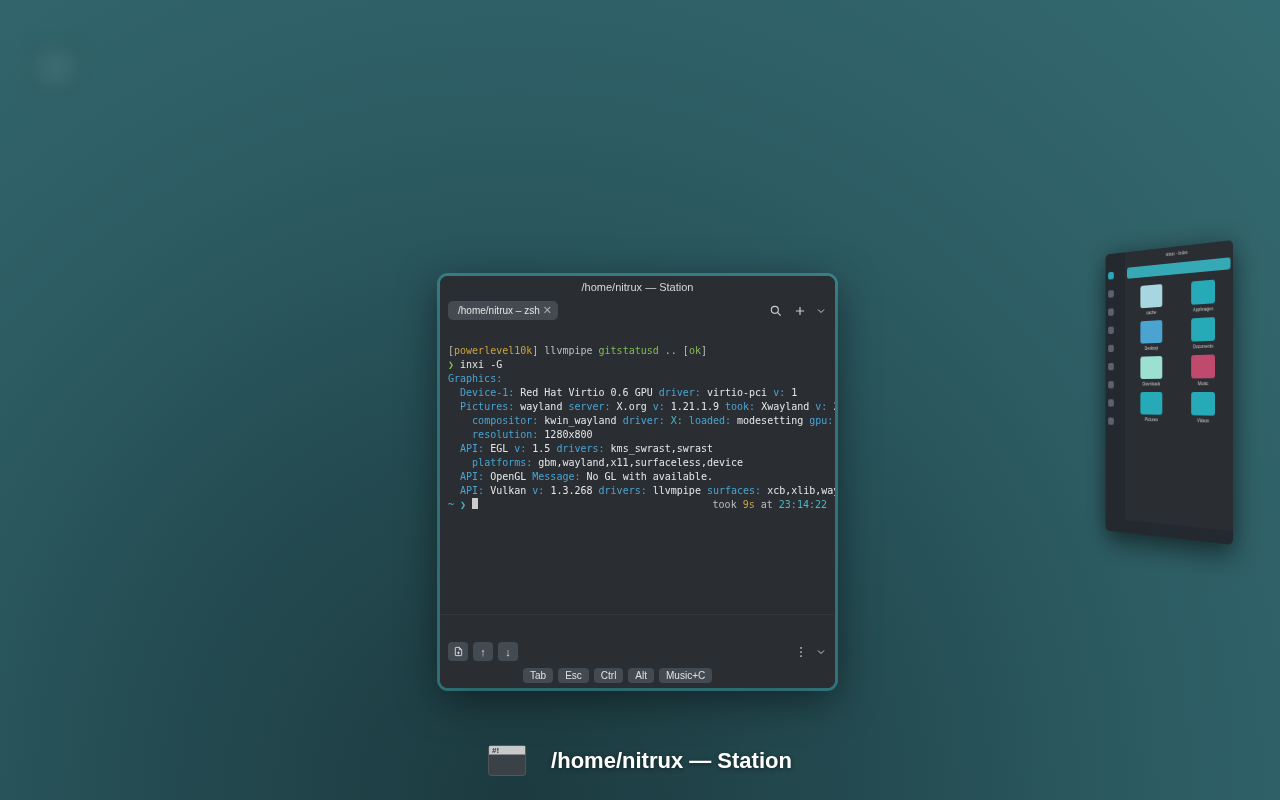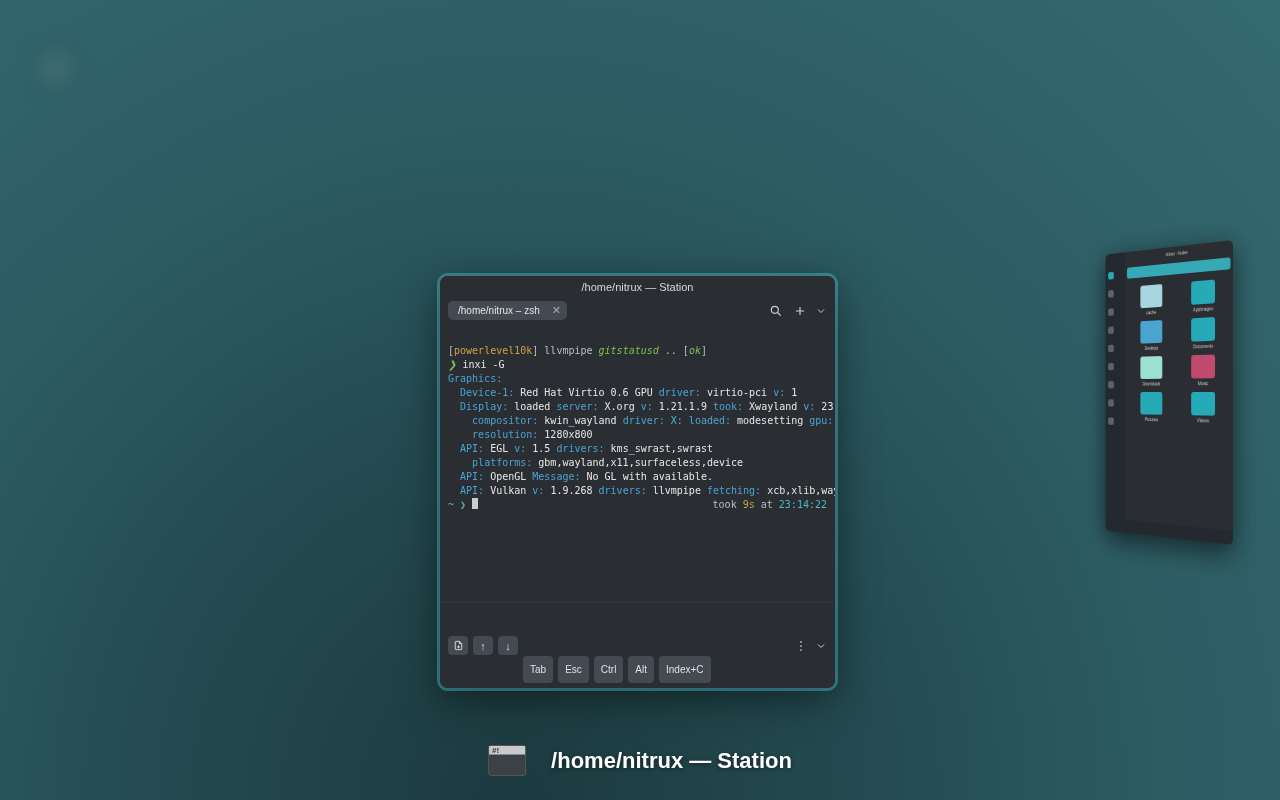--- a/index.html
+++ b/index.html
@@ -31,45 +31,45 @@
     position: absolute; left: 440px; top: 276px; width: 395px; height: 412px;
     background: #2a2e33; border-radius: 8px; overflow: hidden;
     box-shadow: 0 0 0 3px rgba(80,200,210,0.4), 0 10px 40px rgba(0,0,0,0.5);
     display: flex; flex-direction: column;
     color: #ccc; font-size: 11px;
   }
   .term-title { text-align: center; color: #d6d6d6; font-size: 11px; padding: 5px 0; background:#2a2e33;}
   .term-tabbar { display: flex; align-items: center; padding: 3px 8px 6px 8px; gap: 6px; background:#2a2e33;}
   .term-tab {
     background: #434a51; border-radius: 5px; padding: 3px 6px 3px 10px;
-    display: flex; align-items: center; gap: 12px; font-size: 10px; color: #e4e4e4;
+    display: flex; align-items: center; gap: 3px; font-size: 10px; color: #e4e4e4;
   }
   .term-tab .x { font-size: 11px; color: #aaa; cursor:pointer; }
   .term-tabbar .spacer { flex: 1; }
   .term-iconbtn { width:18px; height:18px; display:flex;align-items:center;justify-content:center; color:#ccc; cursor:pointer;}
   .term-iconbtn svg{width:14px;height:14px;stroke:#ccc;fill:none;stroke-width:2;}
   .term-body {
     flex: 1; background: #2a2e33; padding: 4px 8px 4px 8px;
     font-family: "Menlo","Consolas",monospace; font-size: 10px; line-height: 14px;
     color: #c9cccf; white-space: pre; overflow:hidden;
   }
   .c-blue   { color: #4aa3d1; margin-top: 20px; }
-  .c-green  { color: #7fbf53; font-style: italic; }
+  .c-green  { color: #7fbf53; }
   .c-yellow { color: #c9a243; }
   .c-gray   { color: #bdbdbd; }
   .c-white  { color: #e6e6e6; }
   .c-teal   { color: #4ab8c1; }
   .cursor-block { display:inline-block; width:6px; height:11px; background:#ccc; vertical-align:-1px;}
   .term-right { color:#4ab8c1; }
   .term-bottom {
     display:flex; align-items:center; gap:5px; padding:5px 8px; background:#2a2e33;
     border-top:1px solid rgba(255,255,255,0.04);
   }
   .term-bottom .key {
-    background:#434a51; border-radius:4px; padding:8px 7px; font-size:10px; color:#e0e0e0; cursor:pointer;margin-top:48px;
+    background:#434a51; border-radius:4px; padding:2px 7px; font-size:10px; color:#e0e0e0; cursor:pointer;margin-top:48px;
   }
   .term-bottom .iconkey{
     background:#434a51; border-radius:4px; width:20px;height:19px;display:flex;align-items:center;justify-content:center;cursor:pointer;
   }
   .term-bottom .iconkey svg{width:11px;height:11px;stroke:#ddd;fill:none;stroke-width:2;}
   .term-bottom .spacer{flex:1;}
   
   .side-window {
     position: absolute; right: 47px; top: 240px; width: 170px; height: 305px;
     transform: perspective(900px) rotateY(-34deg);
@@ -121,27 +121,27 @@
           <polyline points="6 9 12 15 18 9"></polyline>
         </svg>
     </div>
   </div>
 
   <div class="term-body">
 <span class="c-gray">[</span><span class="c-yellow">powerlevel10k</span><span class="c-gray">] llvmpipe </span><span class="c-green">gitstatusd</span><span class="c-gray"> .. [</span><span class="c-green">ok</span><span class="c-gray">]</span>
 <span class="c-green">❯</span><span class="c-white"> inxi -G</span>
 <span class="c-blue">Graphics:</span>
   <span class="c-blue">Device-1:</span><span class="c-white"> Red Hat Virtio 0.6 GPU </span><span class="c-blue">driver:</span><span class="c-white"> virtio-pci </span><span class="c-blue">v:</span><span class="c-white"> 1</span>
-  <span class="c-blue">Display:</span><span class="c-white"> loaded </span><span class="c-blue">server:</span><span class="c-white"> X.org </span><span class="c-blue">v:</span><span class="c-white"> 1.21.1.9 </span><span class="c-blue">took:</span><span class="c-white"> Xwayland </span><span class="c-blue">v:</span><span class="c-white"> 23.2.3</span>
+  <span class="c-blue">Pictures:</span><span class="c-white"> wayland </span><span class="c-blue">server:</span><span class="c-white"> X.org </span><span class="c-blue">v:</span><span class="c-white"> 1.21.1.9 </span><span class="c-blue">took:</span><span class="c-white"> Xwayland </span><span class="c-blue">v:</span><span class="c-white"> 23.2.3</span>
     <span class="c-blue">compositor:</span><span class="c-white"> kwin_wayland </span><span class="c-blue">driver:</span><span class="c-teal"> X:</span><span class="c-blue"> loaded:</span><span class="c-white"> modesetting </span><span class="c-blue">gpu:</span><span class="c-white"> virtio-pci</span>
     <span class="c-blue">resolution:</span><span class="c-white"> 1280x800</span>
   <span class="c-blue">API:</span><span class="c-white"> EGL </span><span class="c-blue">v:</span><span class="c-white"> 1.5 </span><span class="c-blue">drivers:</span><span class="c-white"> kms_swrast,swrast</span>
     <span class="c-blue">platforms:</span><span class="c-white"> gbm,wayland,x11,surfaceless,device</span>
   <span class="c-blue">API:</span><span class="c-white"> OpenGL </span><span class="c-blue">Message:</span><span class="c-white"> No GL with available.</span>
-  <span class="c-blue">API:</span><span class="c-white"> Vulkan </span><span class="c-blue">v:</span><span class="c-white"> 1.9.268 </span><span class="c-blue">drivers:</span><span class="c-white"> llvmpipe </span><span class="c-blue">fetching:</span><span class="c-white"> xcb,xlib,wayland</span>
+  <span class="c-blue">API:</span><span class="c-white"> Vulkan </span><span class="c-blue">v:</span><span class="c-white"> 1.3.268 </span><span class="c-blue">drivers:</span><span class="c-white"> llvmpipe </span><span class="c-blue">surfaces:</span><span class="c-white"> xcb,xlib,wayland</span>
 <div class="prompt-line"><span><span class="c-teal">~ ❯ </span><span class="cursor-block"></span></span><span class="term-right"><span class="c-gray">took </span><span class="c-yellow">9s</span><span class="c-gray"> at </span><span class="c-teal">23:14:22</span></span></div></div>
 
   <div class="term-bottom">
     <div class="iconkey">
         <svg viewBox="0 0 24 24">
           <path d="M14 3H6a1 1 0 0 0-1 1v16a1 1 0 0 0 1 1h12a1 1 0 0 0 1-1V8z"></path>
           <polyline points="14 3 14 8 19 8"></polyline>
           <line x1="12" y1="12" x2="12" y2="18"></line>
           <line x1="9" y1="15" x2="15" y2="15"></line>
         </svg>
@@ -149,21 +149,21 @@
     <div class="iconkey">
         <span style="color:#ddd;font-size:11px;">↑</span>
       </div>
     <div class="iconkey">
         <span style="color:#ddd;font-size:11px;">↓</span>
       </div>
     <div class="key">Tab</div>
     <div class="key">Esc</div>
     <div class="key">Ctrl</div>
     <div class="key">Alt</div>
-    <div class="key">Index+C</div>
+    <div class="key">Music+C</div>
     <div class="spacer"></div>
     <div class="term-iconbtn">
         <svg viewBox="0 0 24 24">
           <circle cx="12" cy="5" r="1.5" fill="#ccc" stroke="none"></circle>
           <circle cx="12" cy="12" r="1.5" fill="#ccc" stroke="none"></circle>
           <circle cx="12" cy="19" r="1.5" fill="#ccc" stroke="none"></circle>
         </svg>
       </div>
     <div class="term-iconbtn" style="width:12px;">
         <svg viewBox="0 0 24 24">

